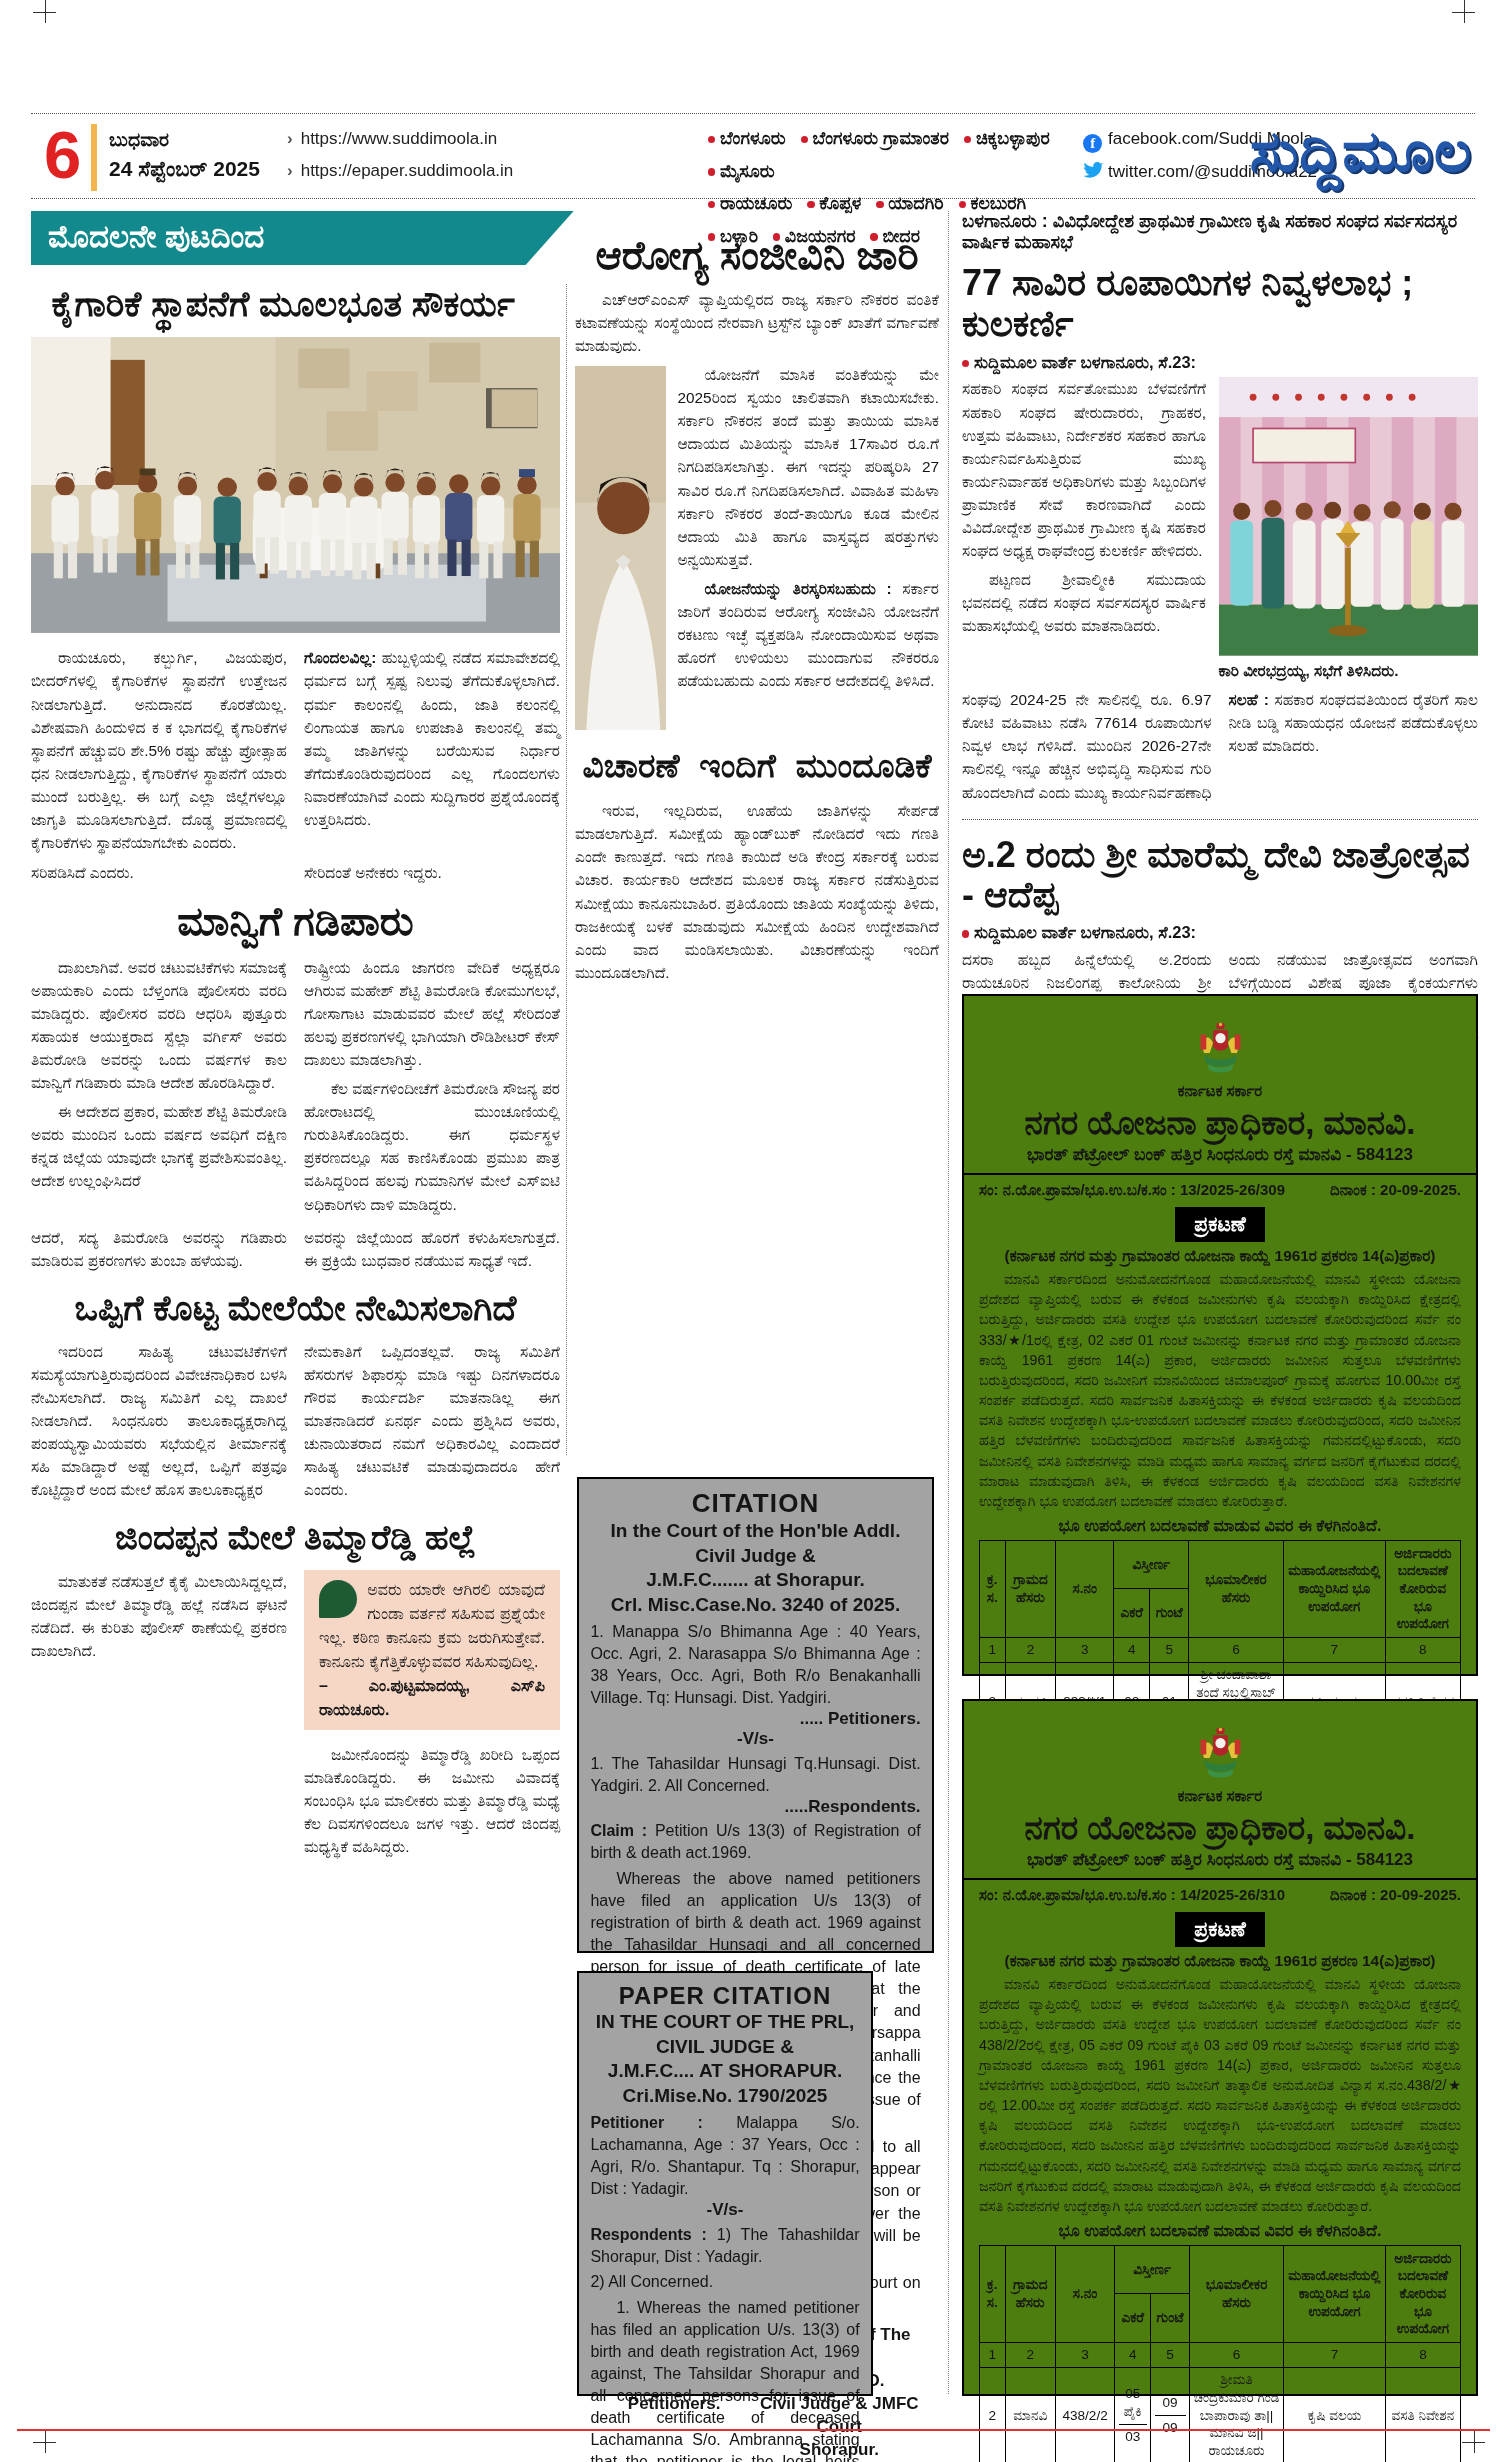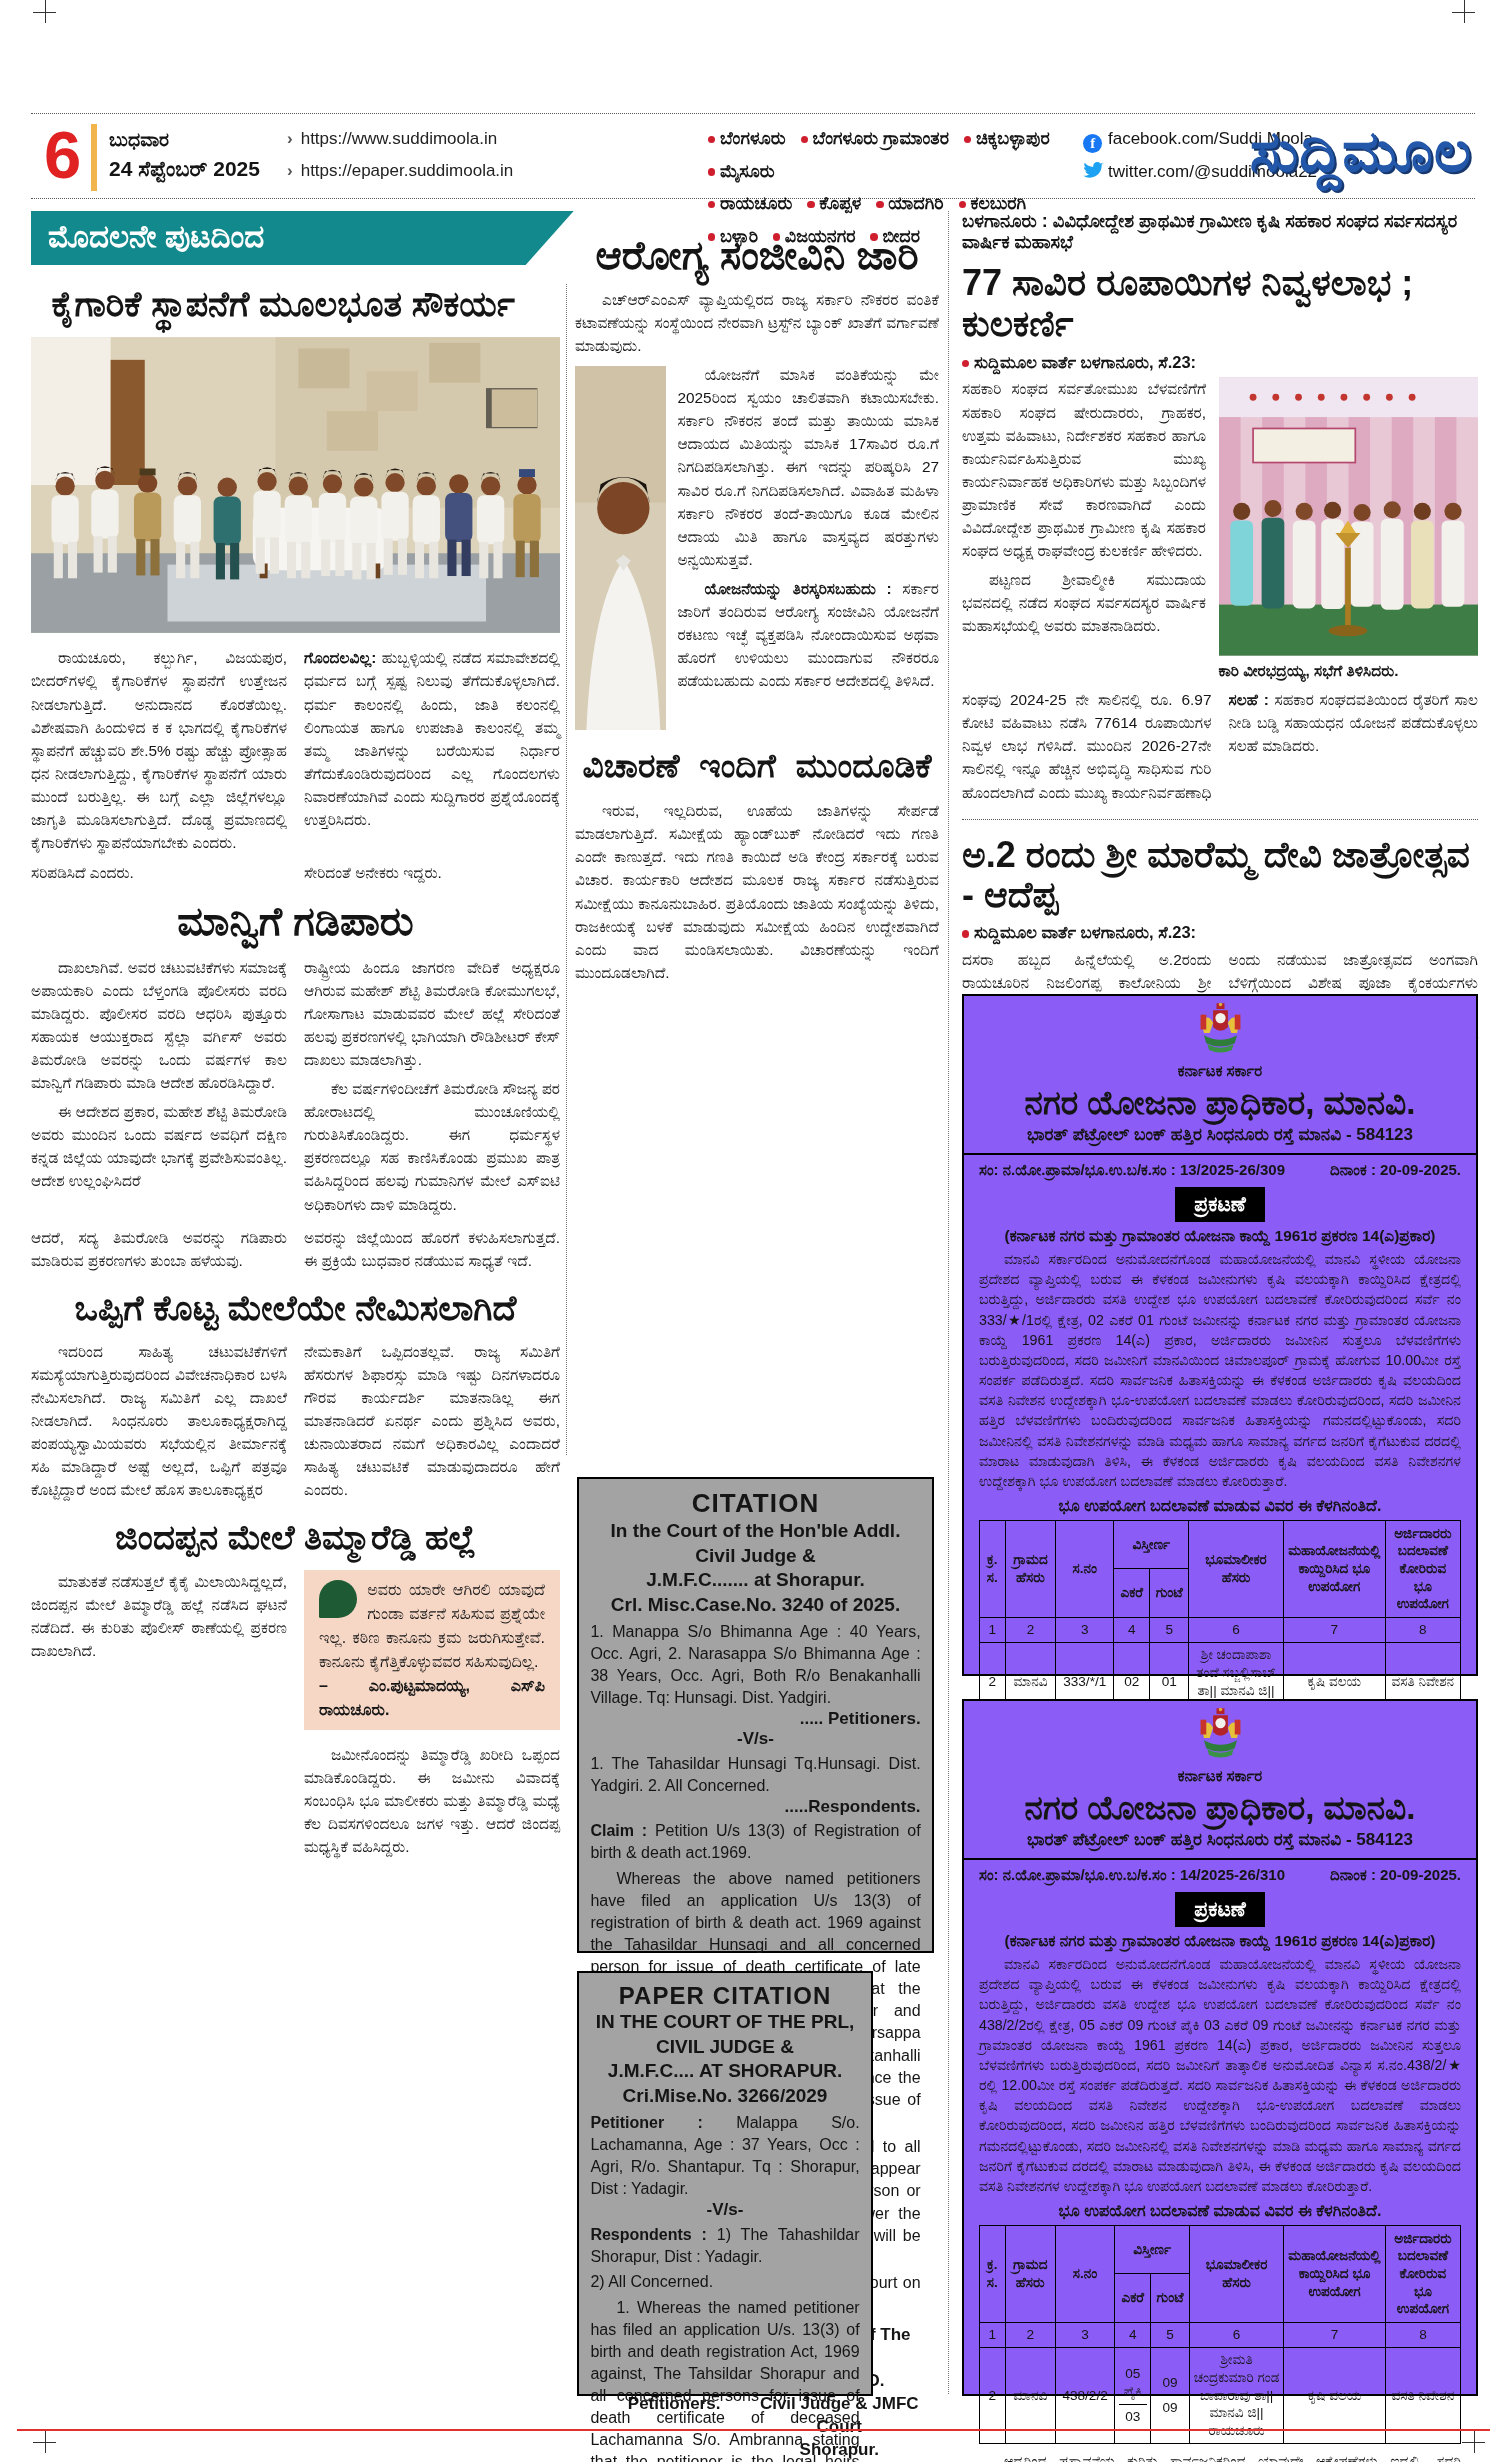--- a/index.html
+++ b/index.html
@@ -59,21 +59,21 @@
   .citebox{border:2.8px solid #000;background:#a3a3a3;padding:9px 11.4px;box-sizing:border-box;font-family:"Liberation Sans",sans-serif;}
   .citebox .t1{font-size:26px;font-weight:bold;text-align:center;letter-spacing:1.1px;}
   .citebox .t2{font-size:19px;font-weight:bold;text-align:center;line-height:1.3;}
   .citebox .body{font-size:16px;line-height:1.38;text-align:justify;margin-top:3.4px;}
   .citebox .rt{text-align:right;font-weight:bold;font-size:17px;}
   .citebox .vs{text-align:center;font-weight:bold;font-size:17px;}
   .signrow{display:flex;justify-content:space-between;font-weight:bold;font-size:17px;line-height:1.35;margin-top:8px;}
   .signrow .sl{text-align:center;}
   .signrow .sr{text-align:center;}
   
-  .notice{border:2.8px solid #000;background:#8b5cf6;box-sizing:border-box;padding:6px 15px;}
+  .notice{border:2.8px solid #000;background:#4d7c0f;box-sizing:border-box;padding:26px 15px;}
   .notice .govt{font-size:15px;font-weight:bold;text-align:center;margin-top:3.4px;}
   .notice .auth{font-size:33px;font-weight:bold;text-align:center;margin:3.4px 0 2.3px 0;}
   .notice .addr{font-size:17px;font-weight:bold;text-align:center;}
   .notice hr{border:none;border-top:2.3px solid #000;margin:8px -15px 5.7px -15px;}
   .notice .refrow{display:flex;justify-content:space-between;font-size:15px;font-weight:bold;}
   .notice .pub{background:#000;color:#fff;display:inline-block;font-size:20.5px;font-weight:bold;
                padding:5.7px 19.3px;margin:8px auto 4.5px auto;}
   .notice .act{font-size:15.4px;font-weight:bold;text-align:center;margin-bottom:4.5px;}
   .notice .nbody{font-size:14.2px;line-height:1.42;text-align:justify;}
   .notice .ttitle{font-size:16px;font-weight:bold;text-align:center;margin:5.7px 0;}
@@ -304,21 +304,21 @@
           <div>Civil Judge &amp; JMFC Court</div>
           <div>Shorapur. Dist.Yadgiri.</div>
         </div>
     </div>
   </div>
 
   <div class="abs citebox" style="left:577px;top:1971px;width:296px;height:425px;">
     <div class="t1" style="font-size:24px;">PAPER CITATION</div>
     <div class="t2">IN THE COURT OF THE PRL, CIVIL JUDGE &amp;</div>
     <div class="t2">J.M.F.C.... AT SHORAPUR.</div>
-    <div class="t2">Cri.Mise.No. 3266/2029</div>
+    <div class="t2">Cri.Mise.No. 1790/2025</div>
     <div class="body"><span class="b">Petitioner :</span><span> Malappa S/o. Lachamanna, Age : 37 Years, Occ : Agri, R/o. Shantapur. Tq : Shorapur, Dist : Yadagir.</span></div>
     <div class="vs">-V/s-</div>
     <div class="body"><span class="b">Respondents :</span><span> 1) The Tahashildar Shorapur, Dist : Yadagir.</span></div>
     <div class="body">2) All Concerned.</div>
     <div class="body" style="text-indent:26px;">1. Whereas the named petitioner has filed an application U/s. 13(3) of birth and death registration Act, 1969 against, The Tahsildar Shorapur and all concerned persons for issue of death certificate of deceased Lachamanna S/o. Ambranna stating that the petitioner is the legal heirs and successors of deceased Lachamanna S/o. Ambranna who was died on 02-04-2024 at village Shantapur, Tq : Shorapur, Dist : Yadagir, Hence the petitioner have filed this petition for issue of death certificate.</div>
 
   </div>
 
   <div class="abs" style="left:962px;top:211px;width:516px;">
     <div class="kicker">ಬಳಗಾನೂರು : ವಿವಿಧೋದ್ದೇಶ ಪ್ರಾಥಮಿಕ ಗ್ರಾಮೀಣ ಕೃಷಿ ಸಹಕಾರ ಸಂಘದ ಸರ್ವಸದಸ್ಯರ ವಾರ್ಷಿಕ ಮಹಾಸಭೆ</div>

